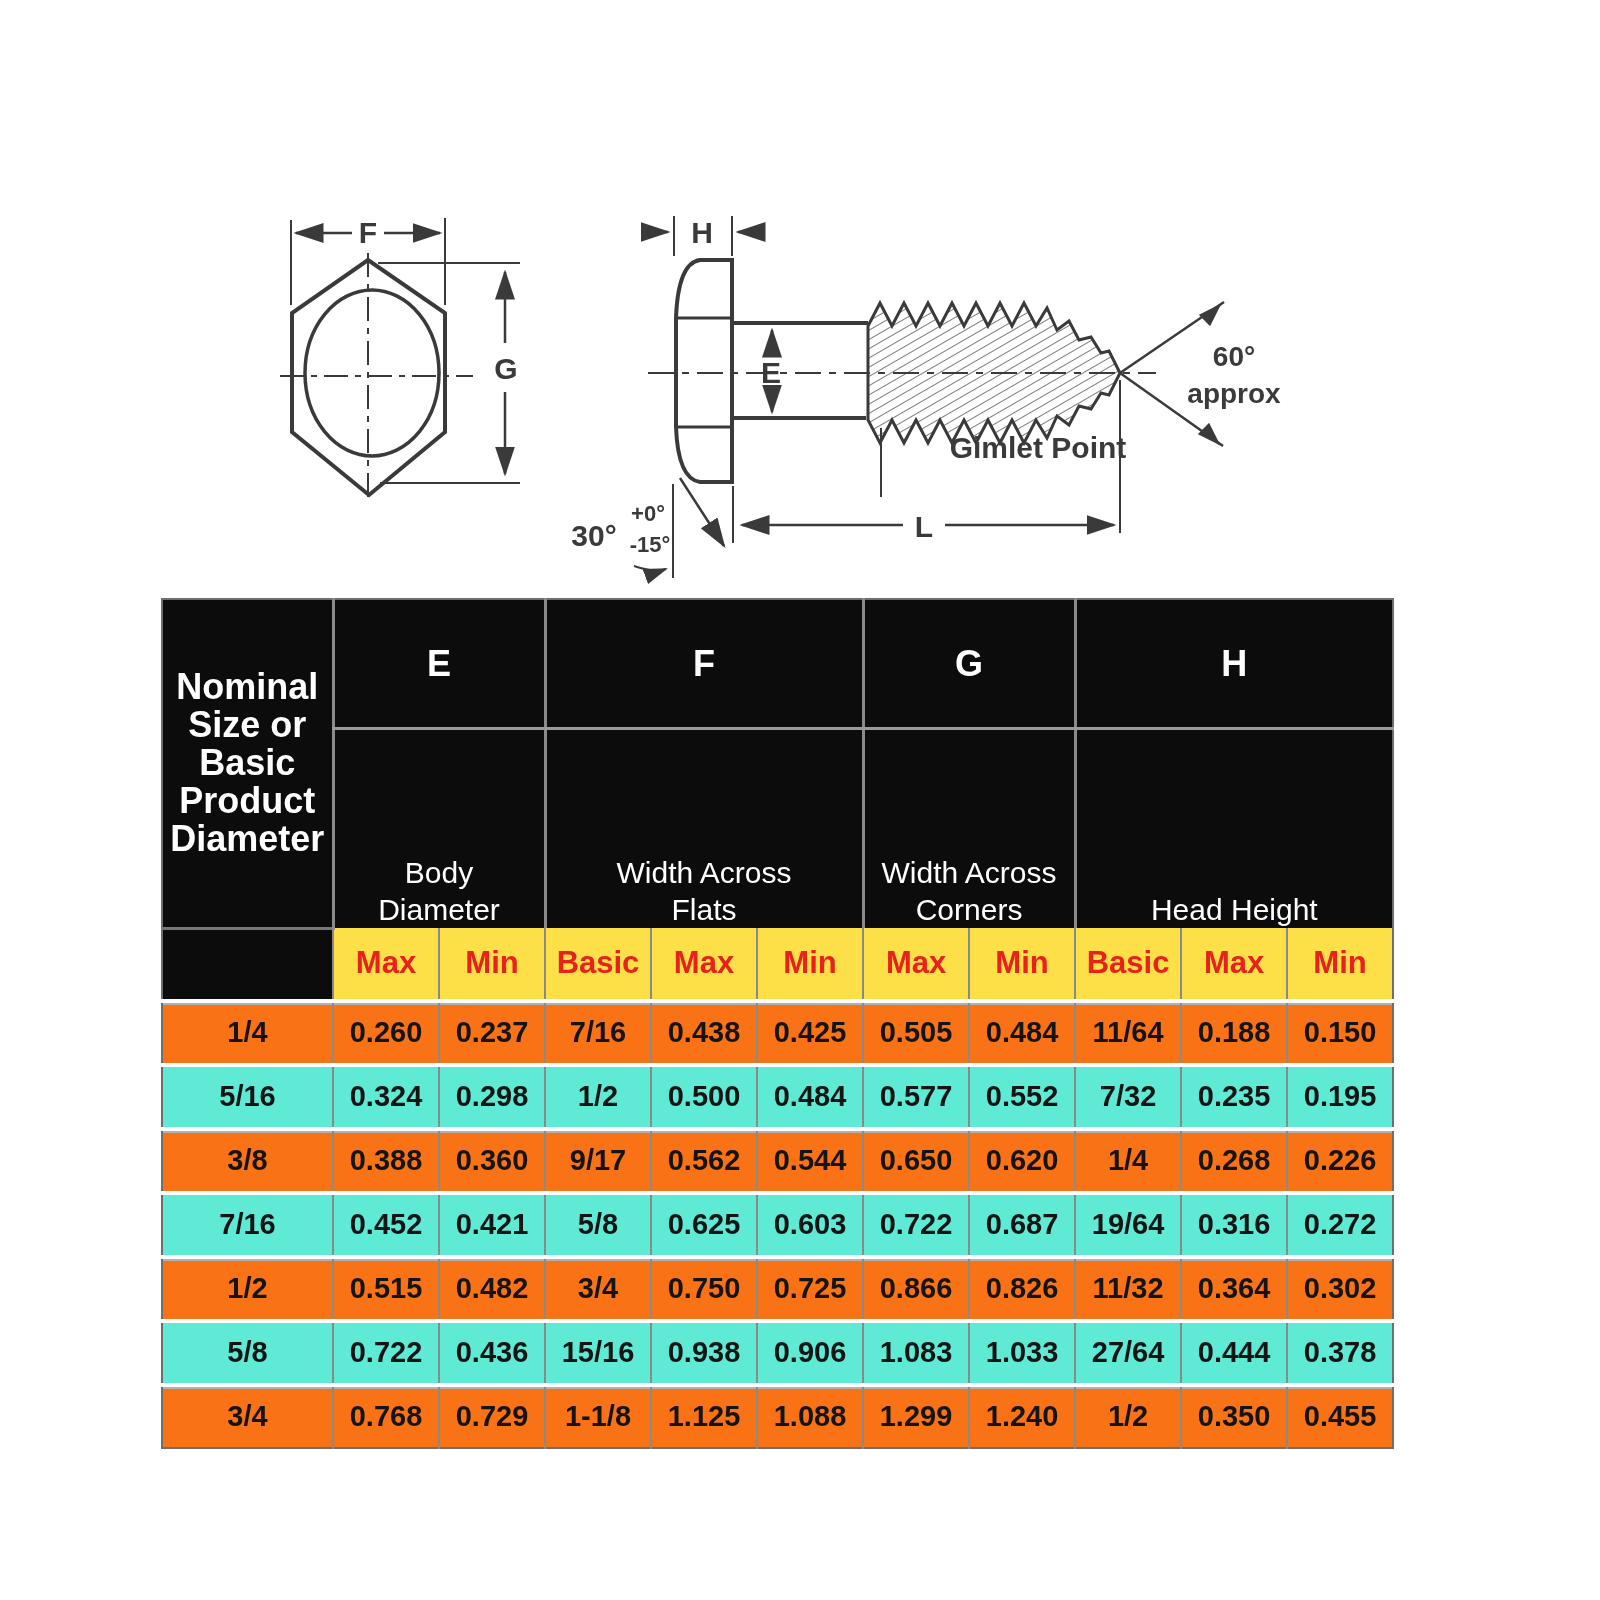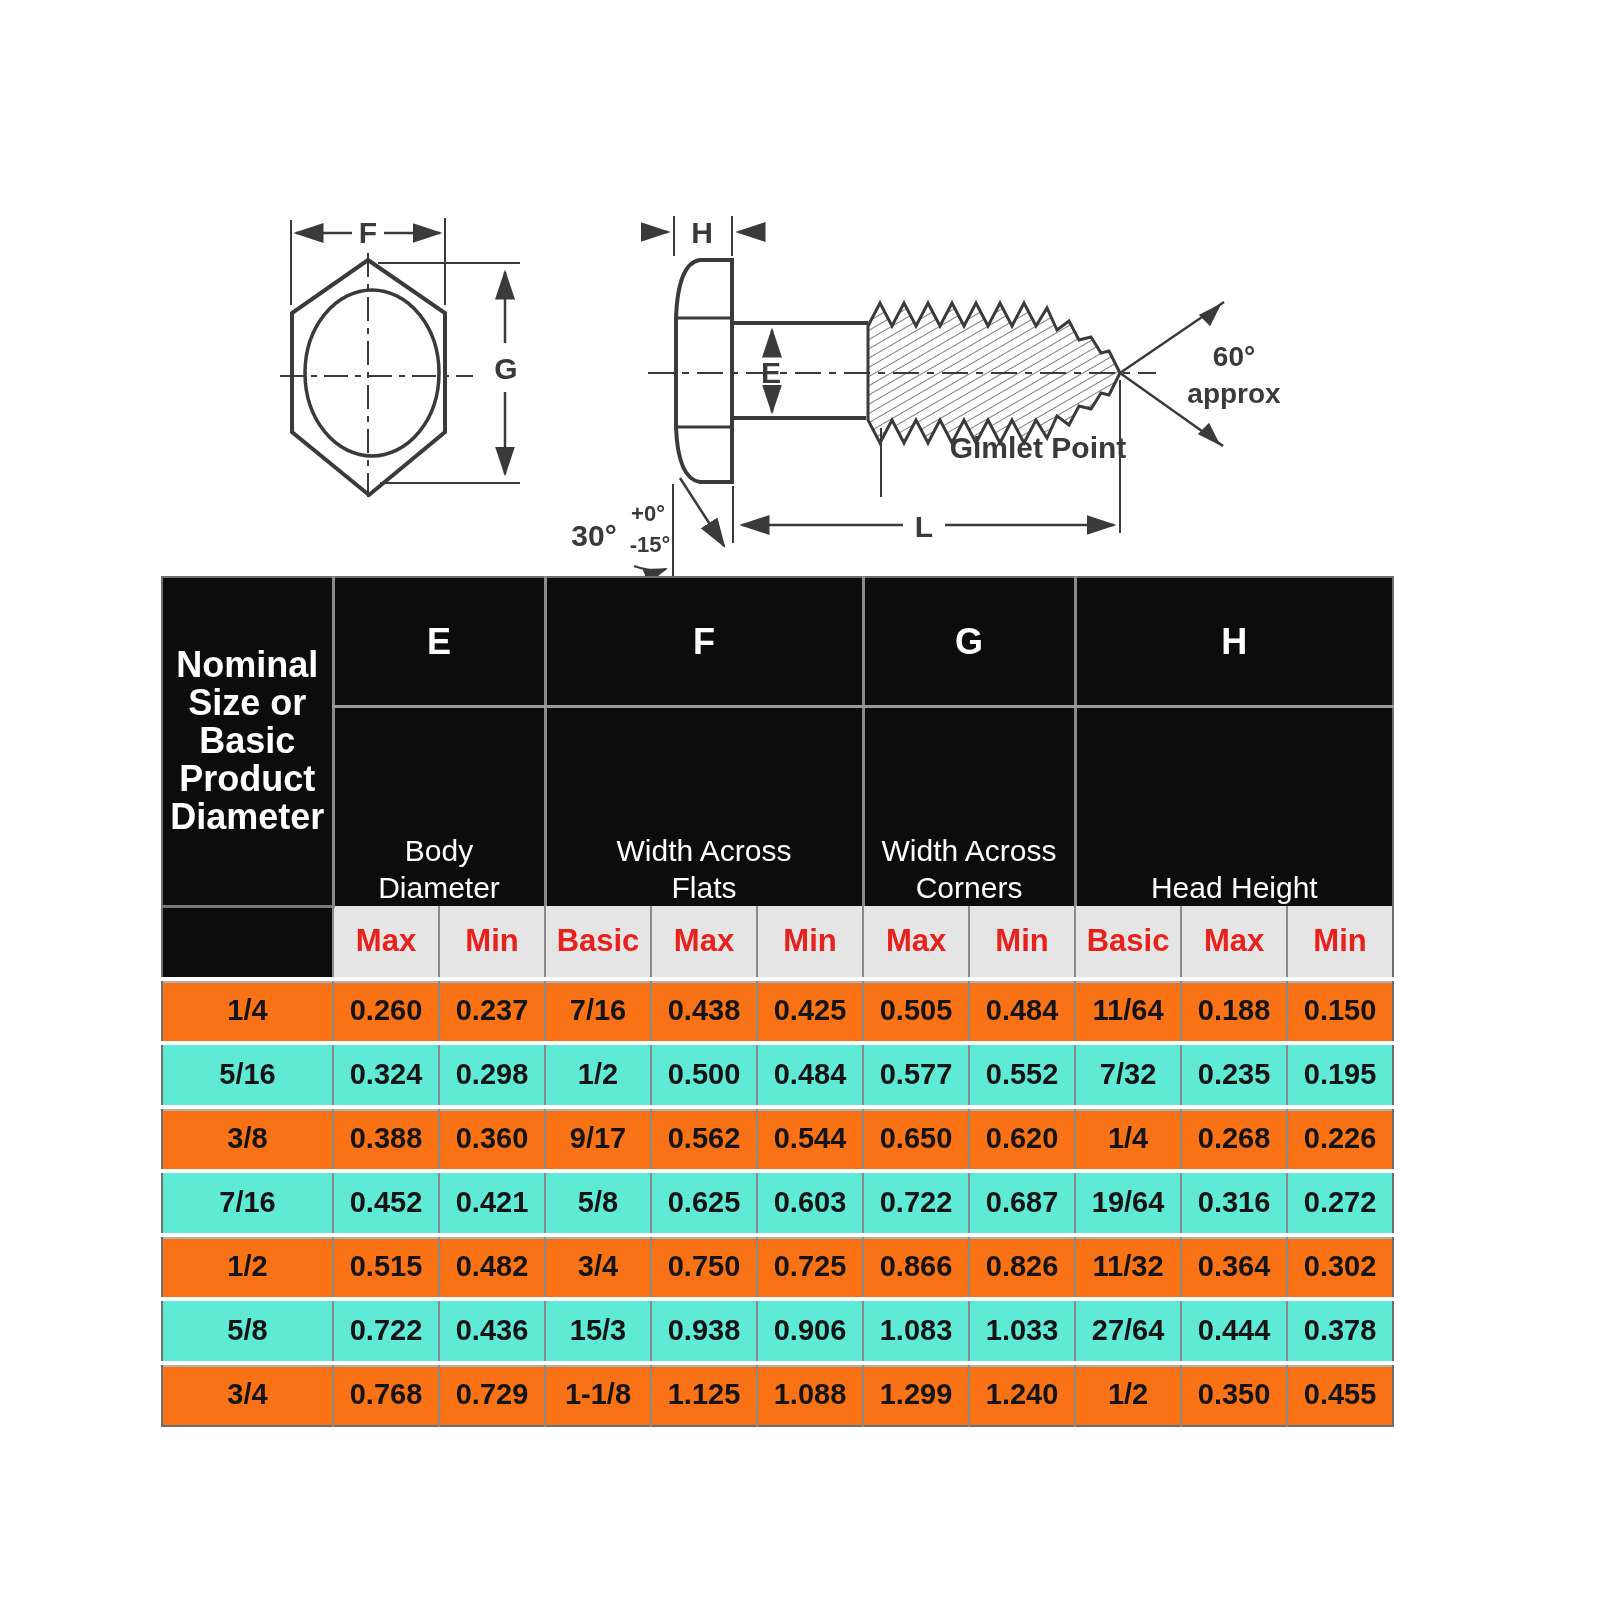--- a/index.html
+++ b/index.html
@@ -2,30 +2,30 @@
 <html><head>
 <meta charset="utf-8">
 <style>
   html,body{margin:0;padding:0;background:#ffffff;}
   .canvas{position:relative;width:1600px;height:1600px;background:#ffffff;overflow:hidden;
           font-family:"Liberation Sans",sans-serif;}
   .drawing{position:absolute;left:0;top:0;}
   .dim-text{fill:#3a3a3a;font-family:"Liberation Sans",sans-serif;font-weight:600;}
   .t30{font-size:30px;} .t28{font-size:28px;} .t22{font-size:22px;}
 
-  table.spec{position:absolute;left:161px;top:576px;width:1231px;table-layout:fixed;
+  table.spec{position:absolute;left:161px;top:598px;width:1231px;table-layout:fixed;
              border-collapse:collapse;border:2px solid #6e6e6e;}
   table.spec td,table.spec th{padding:0;text-align:center;overflow:hidden;}
 
   .hdr{background:#0c0c0c;color:#ffffff;border-left:3px solid #8a8a8a;}
   .corner{font-size:30px;font-weight:700;line-height:38px;vertical-align:middle;border-left:none;}
   .letter-row th{height:127px;font-size:36px;font-weight:700;vertical-align:middle;}
   .desc-row th{height:198px;font-size:30px;font-weight:400;line-height:37px;
                vertical-align:bottom;padding-bottom:8px;}
-  .sub-row td{height:69px;background:#e5e5e5;color:#e8211c;font-size:31px;font-weight:700;
+  .sub-row td{height:69px;background:#fde047;color:#e8211c;font-size:31px;font-weight:700;
               border-left:2px solid #8a8a8a;border-bottom:3px solid #9a9a9a;vertical-align:middle;}
   .sub-row td.corner-spacer{background:#0c0c0c;border-left:none;border-top:3px solid #777777;}
   .data-row td{height:60px;font-size:29px;font-weight:700;color:#141414;
                border-left:2px solid #8a8a8a;border-top:4px solid #ffffff;vertical-align:middle;}
   .data-row td:first-child{border-left:none;}
   .stripe td{background:#f97316;box-shadow:inset 0 2px 0 #b2b2b2;}
   .plain td{background:#5eead4;}
 </style>
 </head>
 <body>
@@ -235,21 +235,21 @@
       <td>0.866</td>
       <td>0.826</td>
       <td>11/32</td>
       <td>0.364</td>
       <td>0.302</td>
     </tr>
     <tr class="data-row plain">
       <td>5/8</td>
       <td>0.722</td>
       <td>0.436</td>
-      <td>15/3</td>
+      <td>15/16</td>
       <td>0.938</td>
       <td>0.906</td>
       <td>1.083</td>
       <td>1.033</td>
       <td>27/64</td>
       <td>0.444</td>
       <td>0.378</td>
     </tr>
     <tr class="data-row stripe">
       <td>3/4</td>

